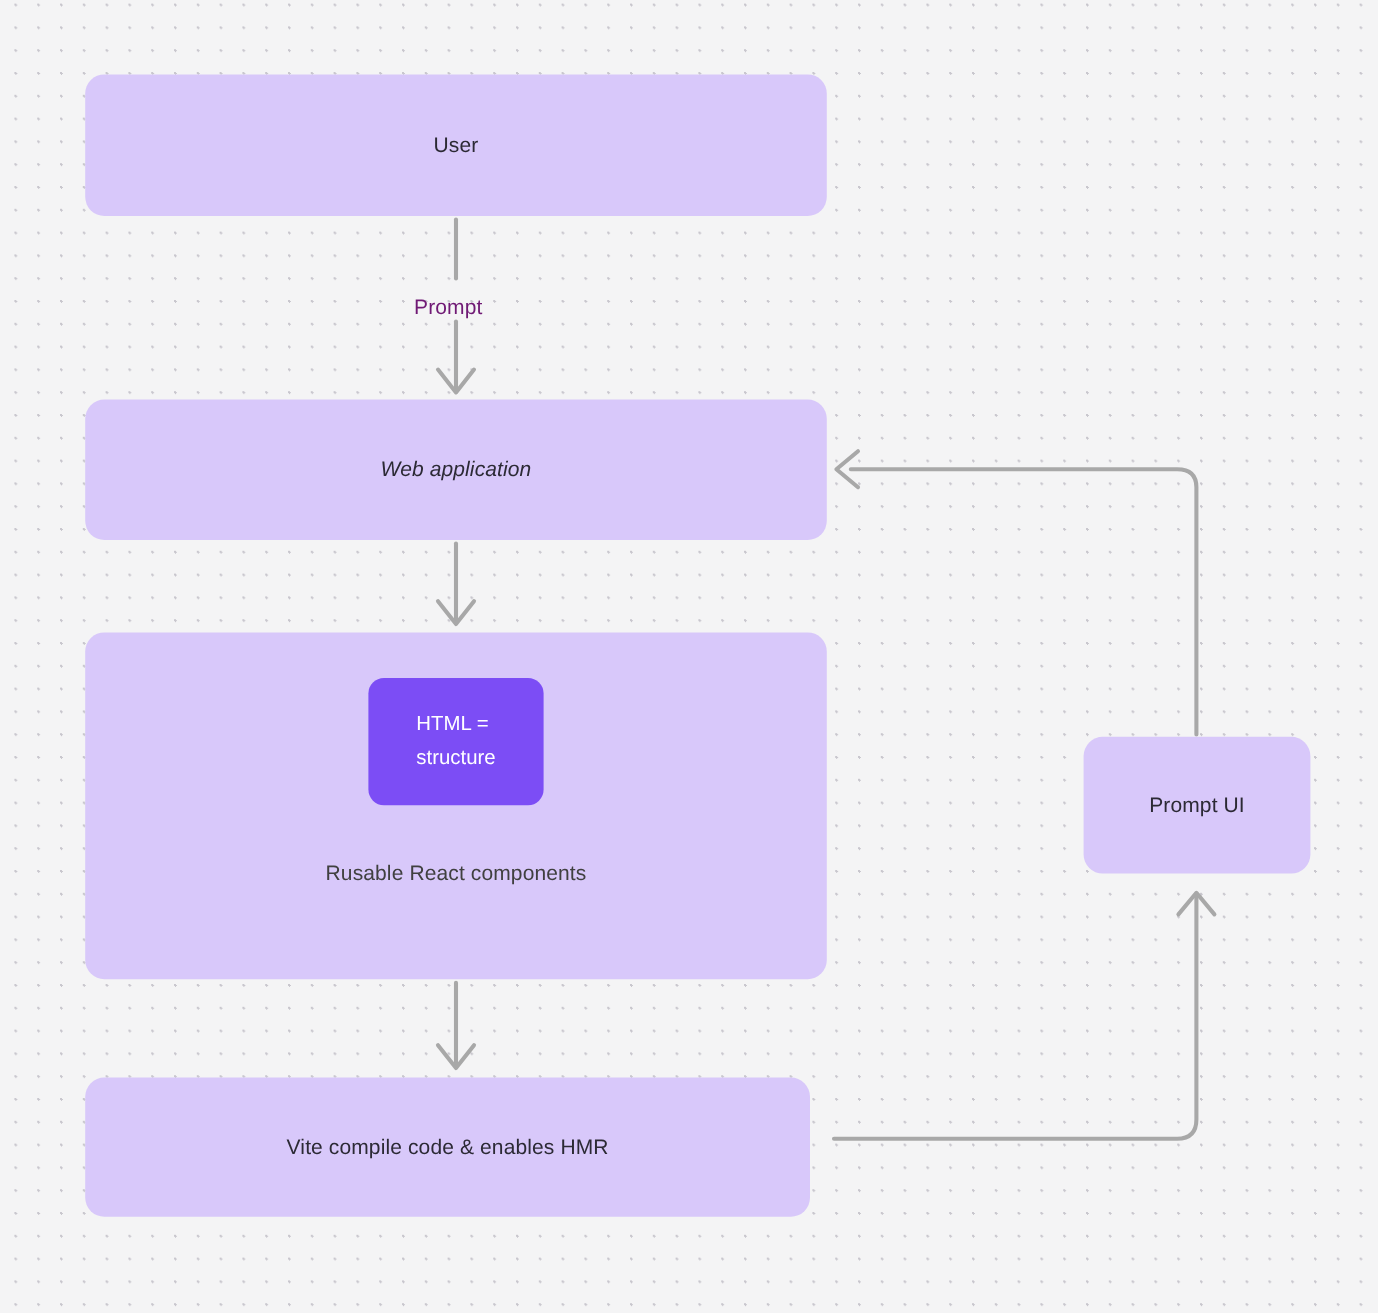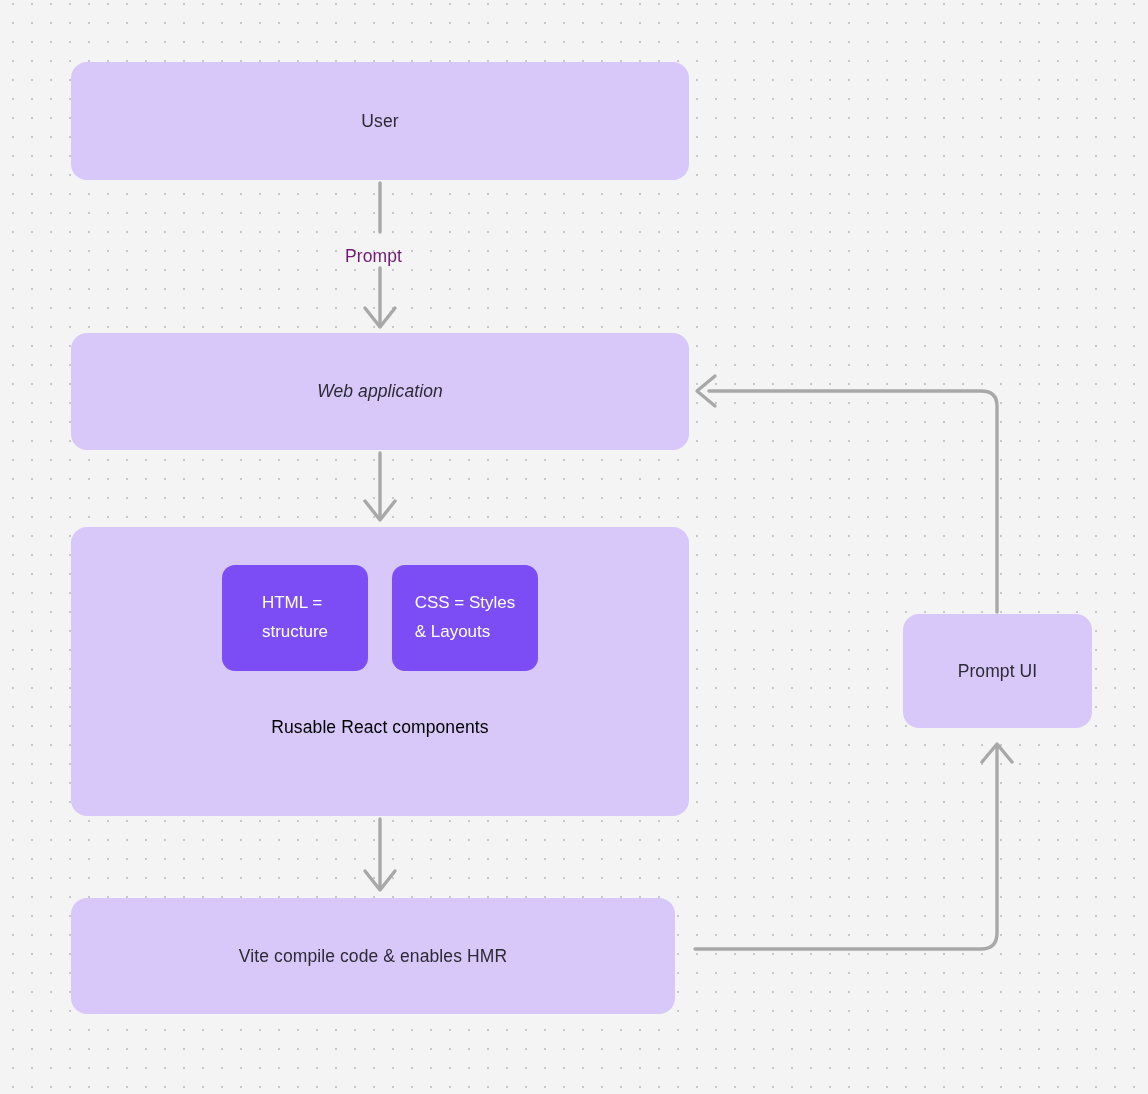--- a/index.html
+++ b/index.html
@@ -93,21 +93,21 @@
     text-align: left;
     white-space: pre-line;
   }
 
   #components-caption {
     position: absolute;
     left: 0;
     top: 190px;
     width: 618px;
     text-align: center;
-    color: #000000;
+    color: #404040;
     font-size: 17.5px;
     letter-spacing: 0.1px;
   }
 
   
   .edge-label {
     position: absolute;
     color: #701a75;
     font-size: 17.5px;
     letter-spacing: 0.1px;
@@ -153,24 +153,20 @@
 <div class="node" id="node-webapp">
   <span class="node-label">Web application</span>
 </div>
 
 <div class="node" id="node-components">
   <div class="chip-row">
     <div class="chip">
       <span class="chip-label">HTML =
 structure</span>
     </div>
-    <div class="chip">
-      <span class="chip-label">CSS = Styles
-&amp; Layouts</span>
-    </div>
   </div>
   <div id="components-caption">Rusable React components</div>
 </div>
 
 <div class="node" id="node-vite">
   <span class="node-label">Vite compile code &amp; enables HMR</span>
 </div>
 
 <div class="node" id="node-render">
   <span class="node-label">Prompt UI</span>

